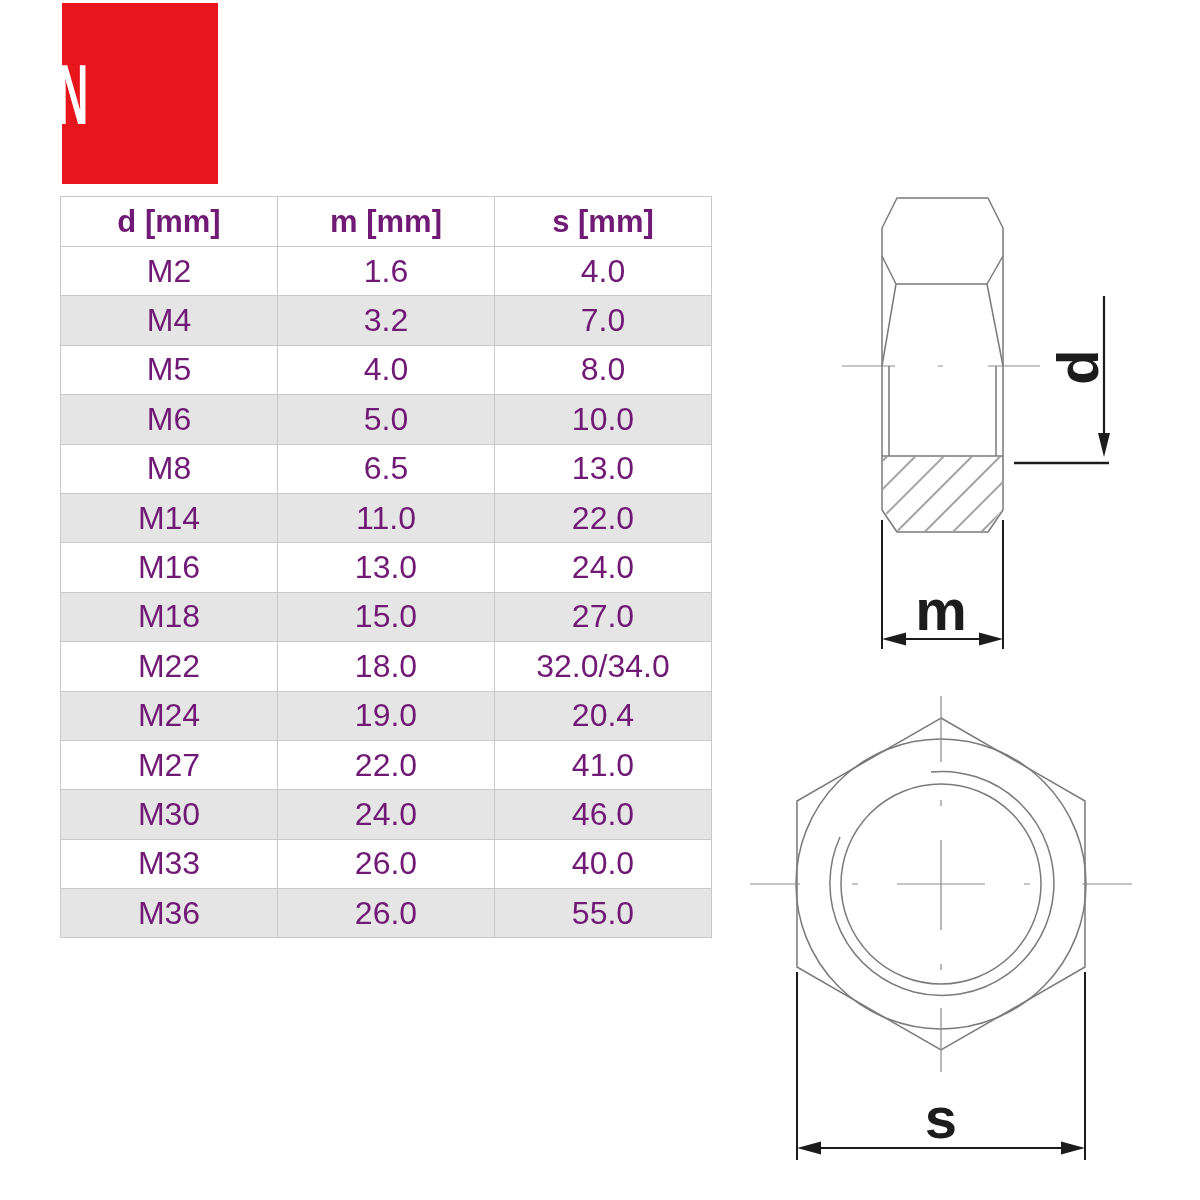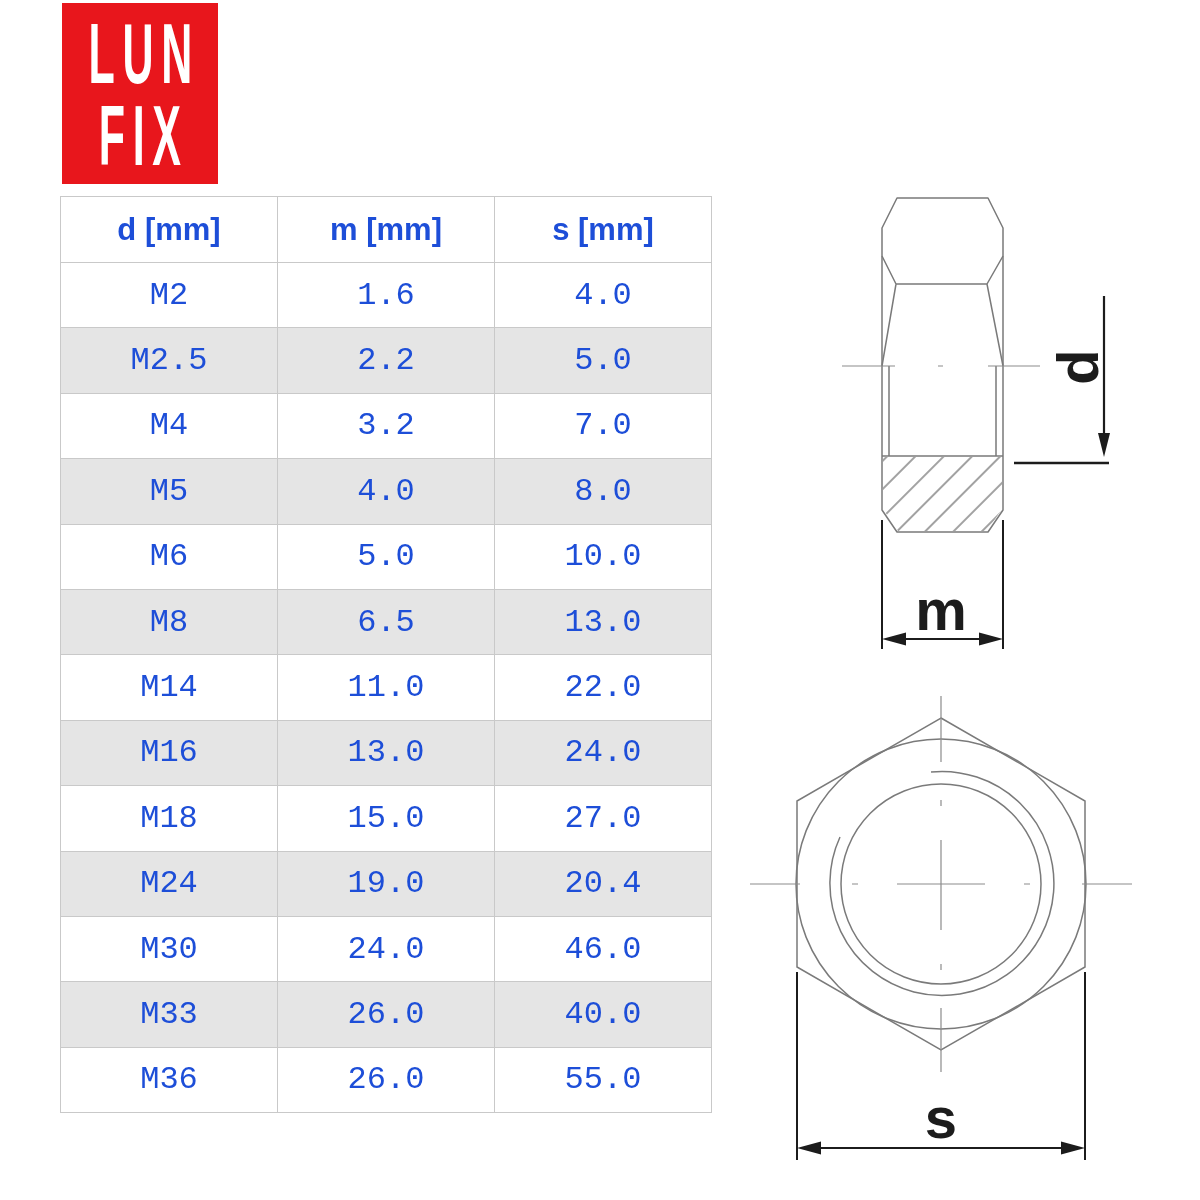--- a/index.html
+++ b/index.html
@@ -4,40 +4,40 @@
 <style>
   html,body{margin:0;padding:0}
   body{
     width:1200px;height:1200px;position:relative;background:#ffffff;
     font-family:"Liberation Sans",sans-serif;overflow:hidden;
   }
 
   
   .logo{
     position:absolute;left:62px;top:3px;width:156px;height:181px;
-    background:#e8161c;display:flex;flex-direction:column;
+    background:#e8161c;display:flex;flex-direction:row;
     align-items:center;justify-content:center;gap:12px;
   }
   .logo-line{
     display:block;color:#ffffff;font-weight:700;font-size:86px;line-height:70px;
     letter-spacing:0.18em;text-indent:0.18em;
     transform:scaleX(0.5);transform-origin:50% 50%;white-space:nowrap;
   }
 
   
   .spec-table{
     position:absolute;left:60px;top:196px;width:652px;
     border-collapse:collapse;table-layout:fixed;background:#ffffff;
   }
   .spec-table th,.spec-table td{
     border:1px solid #c9c9c9;text-align:center;vertical-align:middle;
-    padding:8px;color:#1d4ed8;
+    padding:0;color:#701a75;
   }
   .spec-table th{height:49px;font-size:31px;font-weight:700;background:#ffffff;}
-  .spec-table td{height:48.4px;font-size:32px;font-weight:400;font-family:Liberation Mono, monospace;}
+  .spec-table td{height:48.4px;font-size:32px;font-weight:400;}
   .spec-table tbody tr:nth-child(even){background:#e5e5e5;}
   .spec-table tbody tr:nth-child(odd){background:#ffffff;}
 
   
   .drawing{position:absolute;left:0;top:0;}
   .dim-label{font-family:"Liberation Sans",sans-serif;}
 </style>
 </head>
 <body>
 
@@ -52,25 +52,20 @@
       <th>d [mm]</th>
       <th>m [mm]</th>
       <th>s [mm]</th>
     </tr>
   </thead>
   <tbody>
       <tr>
         <td>M2</td>
         <td>1.6</td>
         <td>4.0</td>
-      </tr>
-      <tr>
-        <td>M2.5</td>
-        <td>2.2</td>
-        <td>5.0</td>
       </tr>
       <tr>
         <td>M4</td>
         <td>3.2</td>
         <td>7.0</td>
       </tr>
       <tr>
         <td>M5</td>
         <td>4.0</td>
         <td>8.0</td>
@@ -94,23 +89,33 @@
         <td>M16</td>
         <td>13.0</td>
         <td>24.0</td>
       </tr>
       <tr>
         <td>M18</td>
         <td>15.0</td>
         <td>27.0</td>
       </tr>
       <tr>
+        <td>M22</td>
+        <td>18.0</td>
+        <td>32.0/34.0</td>
+      </tr>
+      <tr>
         <td>M24</td>
         <td>19.0</td>
         <td>20.4</td>
+      </tr>
+      <tr>
+        <td>M27</td>
+        <td>22.0</td>
+        <td>41.0</td>
       </tr>
       <tr>
         <td>M30</td>
         <td>24.0</td>
         <td>46.0</td>
       </tr>
       <tr>
         <td>M33</td>
         <td>26.0</td>
         <td>40.0</td>

